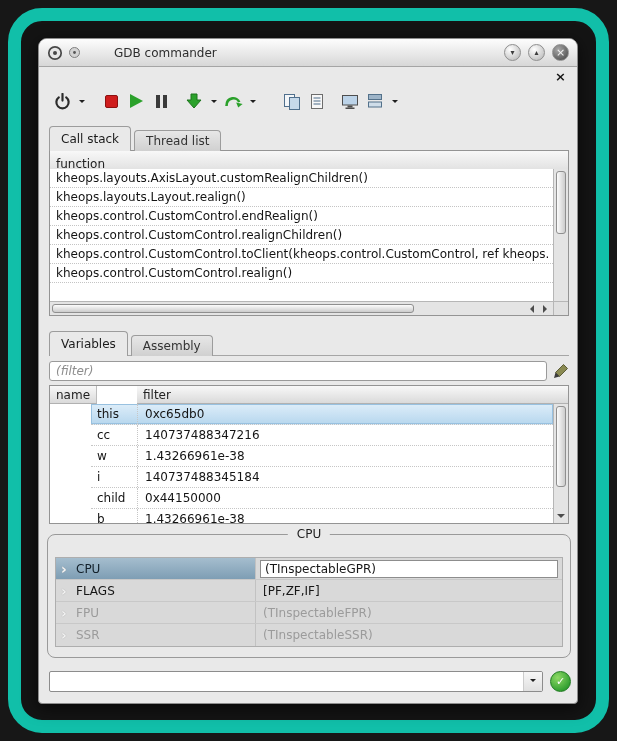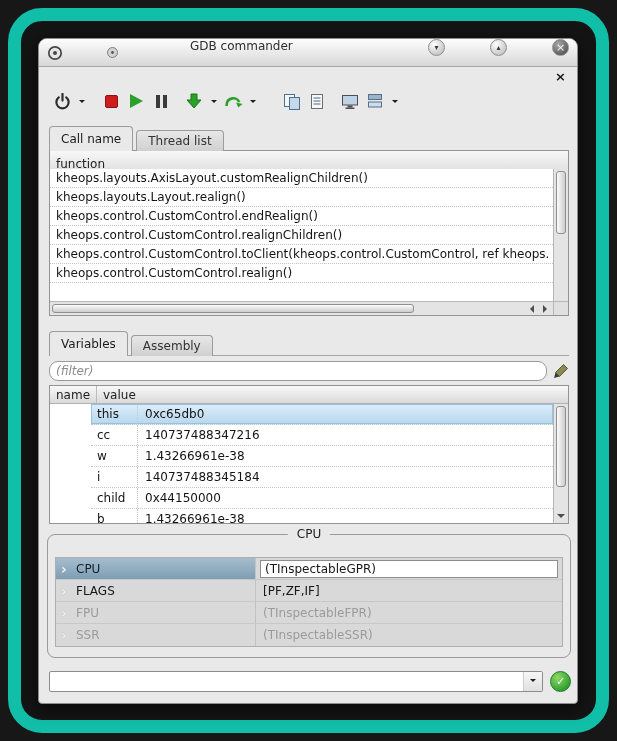--- a/index.html
+++ b/index.html
@@ -4,21 +4,21 @@
 <style>
   *{margin:0;padding:0;box-sizing:border-box;}
   html,body{width:617px;height:741px;}
   body{background:#171717;font-family:"DejaVu Sans","Liberation Sans",sans-serif;font-size:12px;color:#1e1e1e;overflow:hidden;position:relative;}
 
   .teal-frame{position:absolute;left:8px;top:8px;width:601px;height:725px;border:13px solid #11bfa9;border-radius:34px;background:#141414;}
 
   .window{position:absolute;left:38px;top:38px;width:540px;height:666px;background:#e9e9e9;border:1px solid #8d8d8d;border-radius:9px 9px 4px 4px;box-shadow:0 4px 16px rgba(0,0,0,.65);}
 
   
-  .titlebar{position:absolute;left:0;top:0;right:0;height:28px;background:linear-gradient(#fdfdfd,#d7d7d7);border-bottom:1px solid #a5a5a5;border-radius:8px 8px 0 0;display:flex;padding:0 8px;gap:38px;}
+  .titlebar{position:absolute;left:0;top:0;right:0;height:28px;background:linear-gradient(#fdfdfd,#d7d7d7);border-bottom:1px solid #a5a5a5;border-radius:8px 8px 0 0;display:flex;align-items:center;padding:0 8px;}
   .titlebar .spacer{flex:1;}
   .tb-icon{display:flex;align-items:center;justify-content:center;margin-right:5px;}
   .win-title{margin-left:28px;color:#2e2e2e;}
   .wbtn{width:17px;height:17px;border-radius:50%;border:1px solid #8f8f8f;background:radial-gradient(circle at 35% 30%,#ffffff,#c4c4c4 78%);display:flex;align-items:center;justify-content:center;font-size:8px;color:#3c3c3c;margin-left:7px;cursor:default;line-height:1;}
   .wbtn.close{background:radial-gradient(circle at 35% 30%,#a9a9a9,#565656 80%);color:#f2f2f2;font-size:11px;}
 
   .dock-close{position:absolute;top:31px;right:11px;font-size:13px;font-weight:bold;color:#161616;line-height:1;cursor:default;}
 
   
   .toolbar{position:absolute;left:12px;top:48px;right:10px;height:28px;display:flex;align-items:center;gap:3px;}
@@ -53,27 +53,27 @@
   .tri-r{width:0;height:0;border:4px solid transparent;border-left-color:#4c4c4c;margin-left:2px;}
   .tri-d{width:0;height:0;border:4px solid transparent;border-top-color:#4c4c4c;margin-top:4px;}
   .corner{position:absolute;right:0;bottom:0;width:15px;height:14px;background:#e0e0e0;border-left:1px solid #b6b6b6;border-top:1px solid #b6b6b6;}
 
   
   .callstack{top:111px;left:10px;width:520px;height:166px;}
   .cs-body{position:absolute;top:18px;left:0;right:15px;bottom:14px;overflow:hidden;background:#fff;}
   .cs-row{height:19px;display:flex;align-items:center;padding:0 6px;border-bottom:1px dotted #c4c4c4;white-space:nowrap;overflow:hidden;color:#141414;}
 
   
-  .filter-input{position:absolute;top:322px;left:10px;width:498px;height:20px;border:1px solid #9a9a9a;border-radius:9px;background:#fff;padding:0 6px;font:italic 12px "DejaVu Sans","Liberation Sans",sans-serif;color:#1e1e1e;outline:none;}
+  .filter-input{position:absolute;top:322px;left:10px;width:498px;height:20px;border:1px solid #9a9a9a;border-radius:3px;background:#fff;padding:0 6px;font:italic 12px "DejaVu Sans","Liberation Sans",sans-serif;color:#1e1e1e;outline:none;}
   .filter-input::placeholder{color:#8d8d8d;font-style:italic;}
   .pen-icon{position:absolute;top:323px;left:513px;width:18px;height:18px;display:flex;align-items:center;justify-content:center;}
 
   
   .varspanel{top:346px;left:10px;width:520px;height:139px;}
-  .vars-header{display:flex;height:18px;}
+  .vars-header{display:flex;height:18px;gap:40px;}
   .hcell{background:linear-gradient(#f8f8f8,#dadada);border-bottom:1px solid #b1b1b1;border-right:1px solid #bcbcbc;padding:0 6px;display:flex;align-items:center;color:#222;}
   .hcell.name{width:47px;}
   .hcell.value{flex:1;border-right:none;}
   .vars-body{position:absolute;top:18px;left:0;right:15px;bottom:0;overflow:hidden;background:#fff;margin-left:41px;}
   .var-row{height:21px;display:flex;border-bottom:1px dotted #c6c6c6;color:#141414;}
   .var-name{width:47px;padding:0 6px;border-right:1px dotted #c6c6c6;display:flex;align-items:center;overflow:hidden;}
   .var-value{flex:1;padding:0 7px;display:flex;align-items:center;overflow:hidden;}
   .var-row.selected{background:linear-gradient(#ddedf9,#b7d7ee);box-shadow:inset 0 0 0 1px #98c1e0;}
   .varr-down{position:absolute;left:0;right:0;bottom:0;height:13px;display:flex;align-items:flex-start;justify-content:center;}
 
@@ -192,21 +192,21 @@
           <rect x="1.5" y="9" width="13" height="5" fill="#cfdde9" stroke="#53718a"></rect>
         </svg>
     </span>
     <span class="tbtn chevbtn">
         <i class="chev"></i>
       </span>
   </div>
 
   <div class="tabbar tabbar1">
     <div class="tab active">
-        <span>Call name</span>
+        <span>Call stack</span>
       </div>
     <div class="tab">
         <span>Thread list</span>
       </div>
   </div>
 
   <div class="panel callstack">
     <div class="colheader">function</div>
     <div class="cs-body">
       <div class="cs-row">kheops.layouts.AxisLayout.customRealignChildren()</div>
@@ -245,21 +245,21 @@
   <span class="pen-icon">
     <svg width="16" height="16" viewBox="0 0 16 16">
         <polygon points="10.5,1.5 14.5,5.5 6.5,13.5 2.5,9.5" fill="#8a8a52" stroke="#5c5c38"></polygon>
         <polygon points="2.5,9.5 6.5,13.5 1,15" fill="#3c3c3c"></polygon>
       </svg>
   </span>
 
   <div class="panel varspanel">
     <div class="vars-header">
       <div class="hcell name">name</div>
-      <div class="hcell value">value</div>
+      <div class="hcell value">filter</div>
     </div>
     <div class="vars-body">
       <div class="var-row selected">
         <div class="var-name">this</div>
         <div class="var-value">0xc65db0</div>
       </div>
       <div class="var-row">
         <div class="var-name">cc</div>
         <div class="var-value">140737488347216</div>
       </div>

